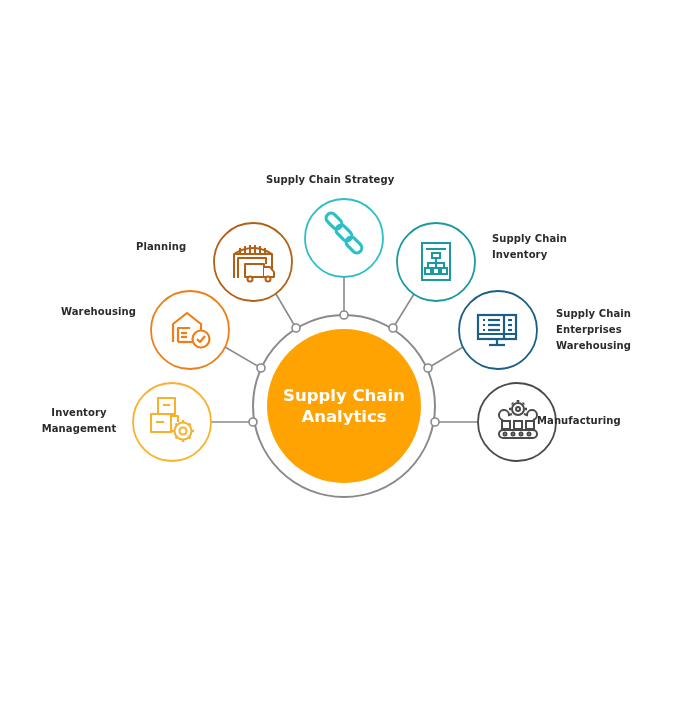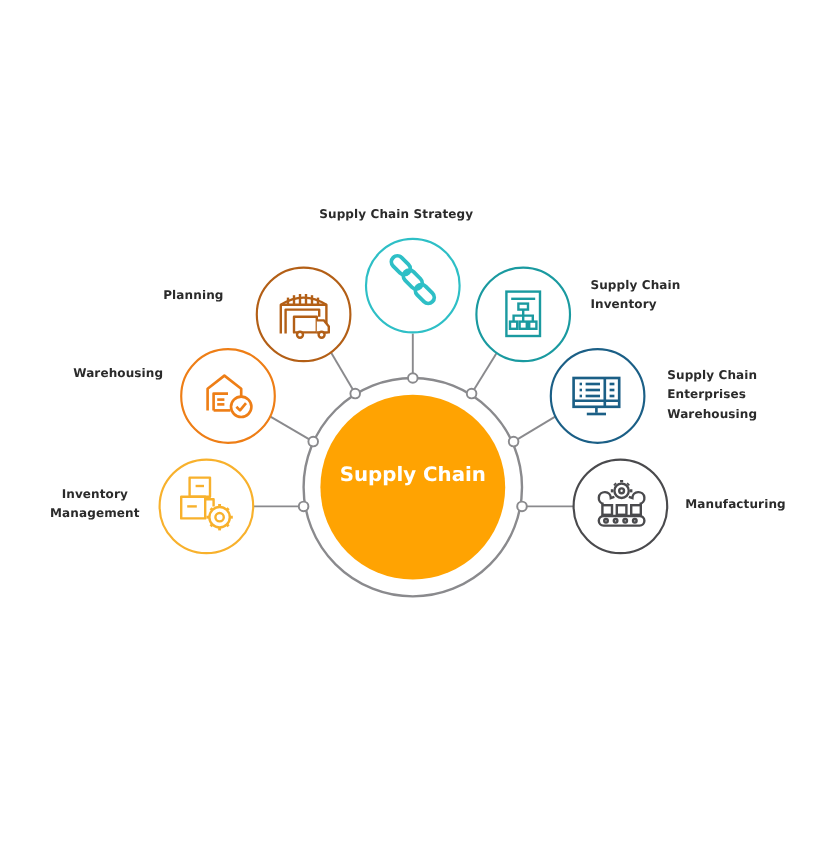--- a/index.html
+++ b/index.html
@@ -159,20 +159,21 @@
       <circle cx="505" cy="434" r="1.5"></circle>
       <circle cx="513" cy="434" r="1.5"></circle>
       <circle cx="521" cy="434" r="1.5"></circle>
       <circle cx="529" cy="434" r="1.5"></circle>
     </g>
   </g>
 </svg>
 
 <div class="center-text">
   <span>Supply Chain</span>
+  <span>Analytics</span>
 </div>
 
 <div class="label" style="left:40px; top:405px; width:78px; text-align:center;">
   <span>Inventory</span>
   <span style="white-space:nowrap;">Management</span>
 </div>
 <div class="label" style="left:38px; top:304px;margin-left:23px;">
   <span>Warehousing</span>
 </div>
 <div class="label" style="left:136px; top:239px;">
@@ -183,15 +184,15 @@
 </div>
 <div class="label" style="left:492px; top:231px;">
   <span>Supply Chain</span>
   <span>Inventory</span>
 </div>
 <div class="label" style="left:556px; top:306px;">
   <span>Supply Chain</span>
   <span>Enterprises</span>
   <span>Warehousing</span>
 </div>
-<div class="label" style="left:571px; top:413px;">
+<div class="label" style="left:537px; top:413px;">
   <span>Manufacturing</span>
 </div>
 
 </body></html>

